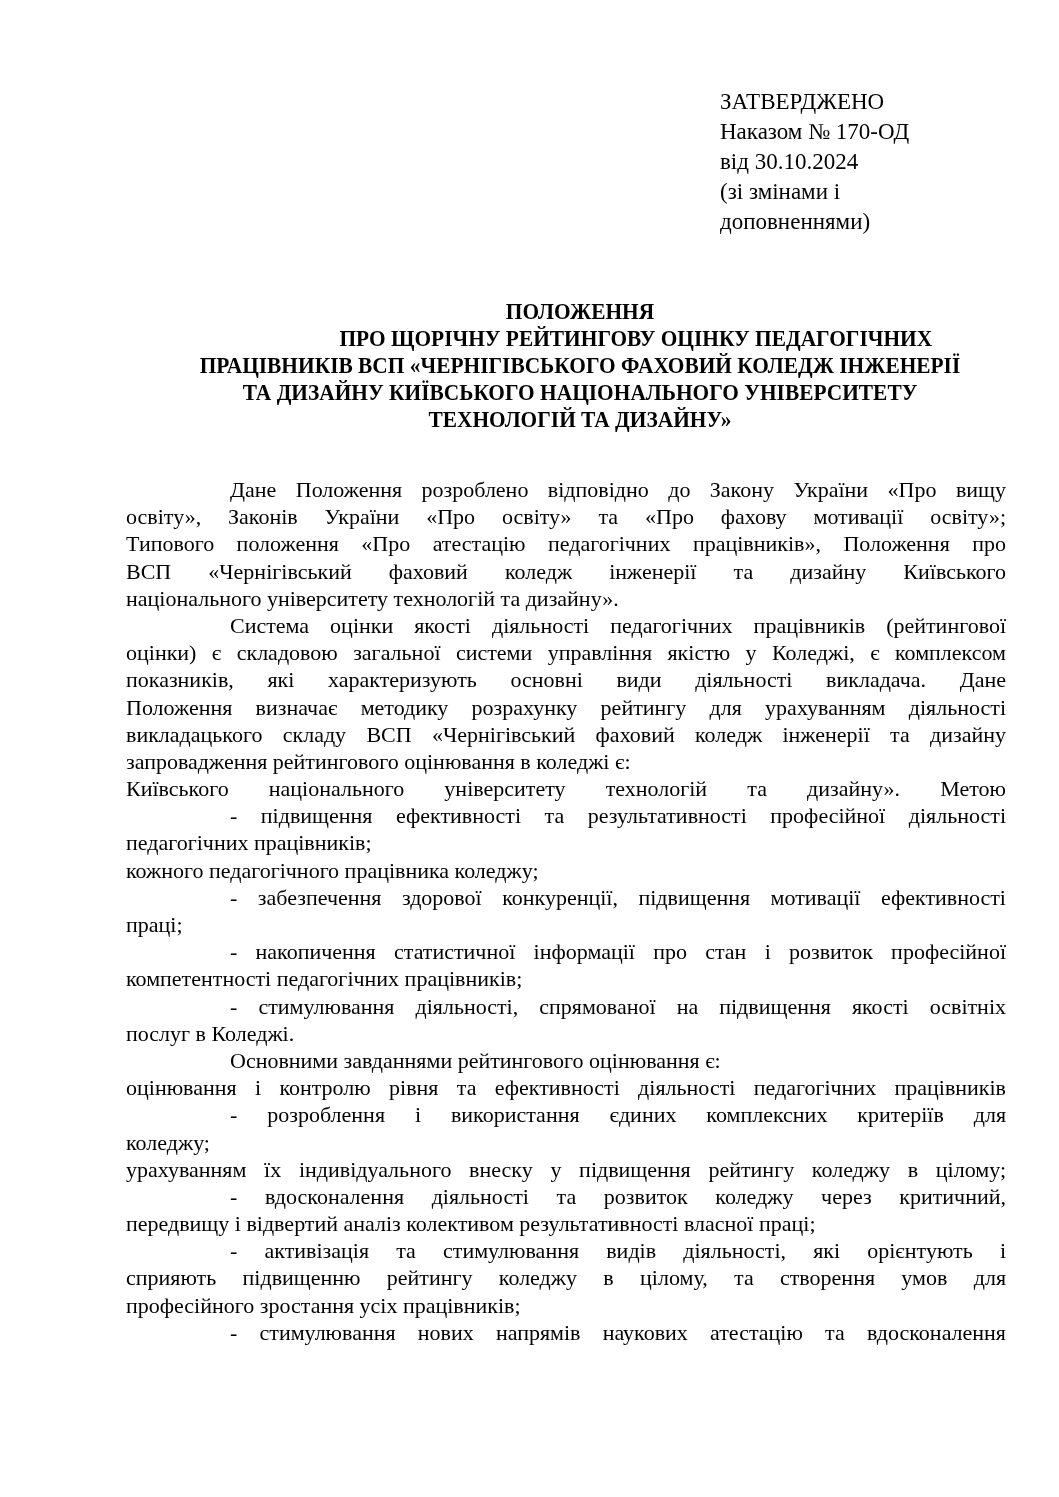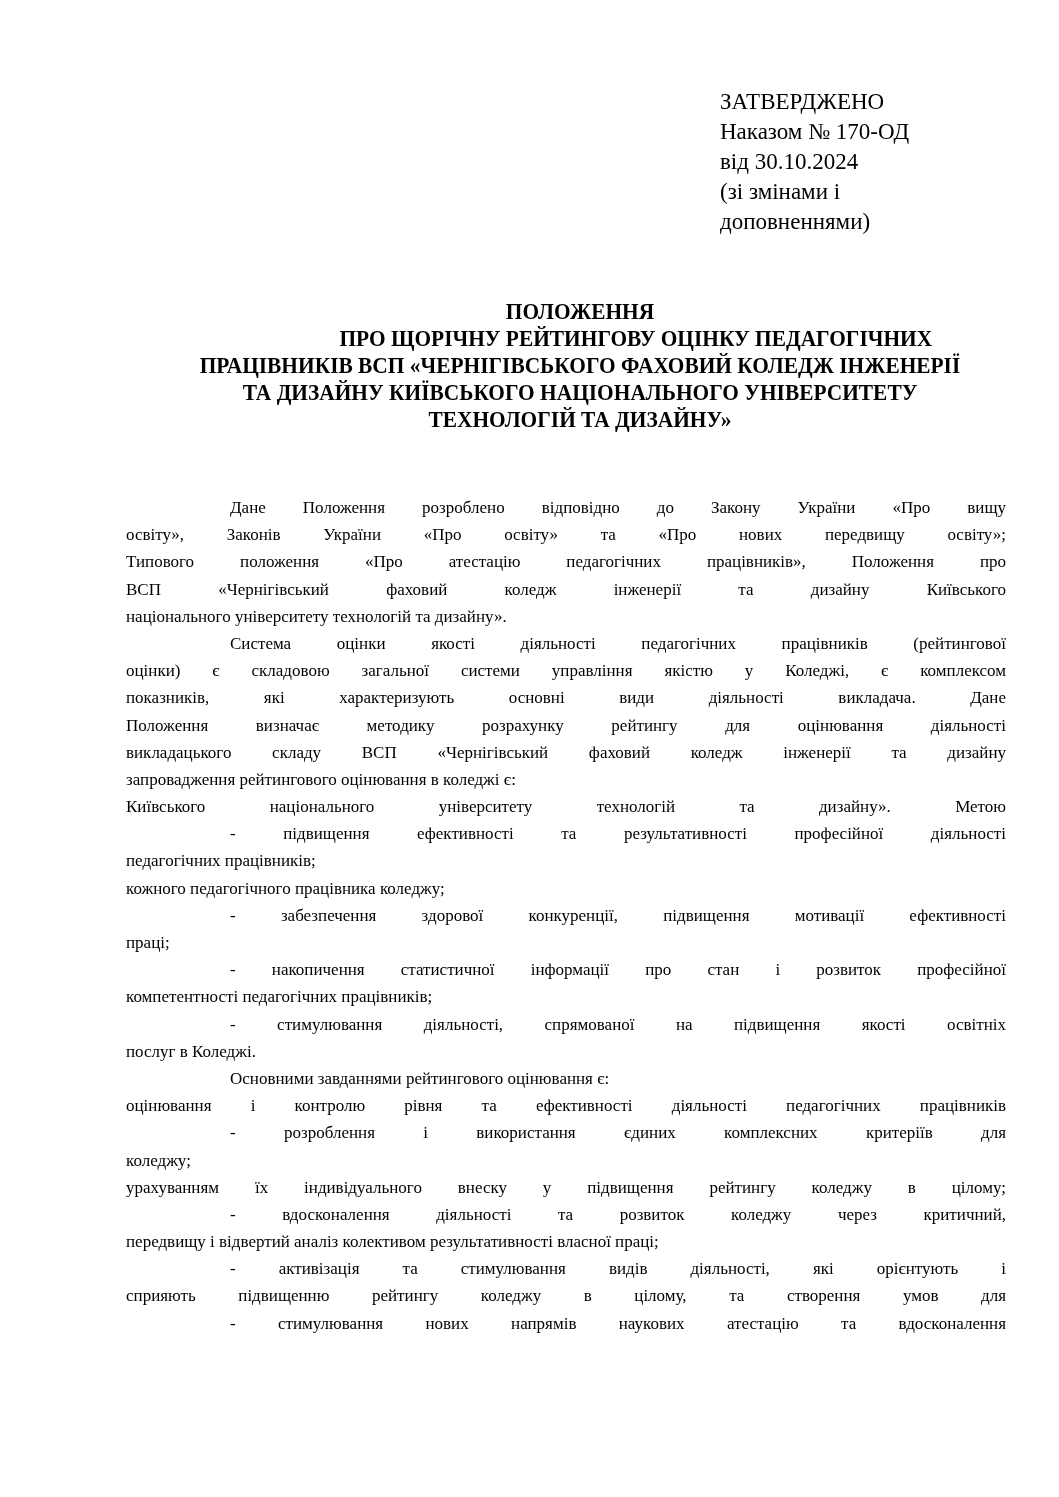--- a/index.html
+++ b/index.html
@@ -15,22 +15,22 @@
     }
     .approval div { white-space: nowrap; }
     .title {
       position: absolute; left: 130px; top: 298px; width: 900px;
       font-weight: bold; font-size: 23px; line-height: 27px; text-align: center;
       transform: scaleX(0.93); transform-origin: center top;
     }
     .title div { white-space: nowrap; }
     .title .t2 { padding-left: 120px; }
     .body {
-      position: absolute; left: 126px; top: 494px; width: 880px;
-      font-size: 17px;
+      position: absolute; left: 126px; top: 476px; width: 880px;
+      font-size: 22px;
     }
     .ln {
       height: 27.2px; line-height: 27.2px; white-space: nowrap;
       text-align: justify; text-align-last: justify;
     }
     .ln.last { text-align-last: left; }
     .ln.ind { padding-left: 104px; }
     .ln.ind-list { padding-left: 104px; }
   </style>
 </head>
@@ -49,29 +49,29 @@
   <div class="title">
     <div>ПОЛОЖЕННЯ</div>
     <div class="t2">ПРО ЩОРІЧНУ РЕЙТИНГОВУ ОЦІНКУ ПЕДАГОГІЧНИХ</div>
     <div>ПРАЦІВНИКІВ ВСП «ЧЕРНІГІВСЬКОГО ФАХОВИЙ КОЛЕДЖ ІНЖЕНЕРІЇ</div>
     <div>ТА ДИЗАЙНУ КИЇВСЬКОГО НАЦІОНАЛЬНОГО УНІВЕРСИТЕТУ</div>
     <div>ТЕХНОЛОГІЙ ТА ДИЗАЙНУ»</div>
   </div>
 
   <div class="body">
     <div class="ln ind">Дане Положення розроблено відповідно до Закону України «Про вищу</div>
-    <div class="ln">освіту», Законів України «Про освіту» та «Про нових передвищу освіту»;</div>
+    <div class="ln">освіту», Законів України «Про освіту» та «Про фахову мотивації освіту»;</div>
     <div class="ln">Типового положення «Про атестацію педагогічних працівників», Положення про</div>
     <div class="ln">ВСП «Чернігівський фаховий коледж інженерії та дизайну Київського</div>
     <div class="ln last">національного університету технологій та дизайну».</div>
 
     <div class="ln ind">Система оцінки якості діяльності педагогічних працівників (рейтингової</div>
     <div class="ln">оцінки) є складовою загальної системи управління якістю у Коледжі, є комплексом</div>
     <div class="ln">показників, які характеризують основні види діяльності викладача. Дане</div>
-    <div class="ln">Положення визначає методику розрахунку рейтингу для оцінювання діяльності</div>
+    <div class="ln">Положення визначає методику розрахунку рейтингу для урахуванням діяльності</div>
     <div class="ln">викладацького складу ВСП «Чернігівський фаховий коледж інженерії та дизайну</div>
     <div class="ln last">запровадження рейтингового оцінювання в коледжі є:</div>
     <div class="ln">Київського національного університету технологій та дизайну». Метою</div>
 
     <div class="ln ind-list">- підвищення ефективності та результативності професійної діяльності</div>
     <div class="ln last">педагогічних працівників;</div>
     <div class="ln last">кожного педагогічного працівника коледжу;</div>
     <div class="ln ind-list">- забезпечення здорової конкуренції, підвищення мотивації ефективності</div>
     <div class="ln last">праці;</div>
     <div class="ln ind-list">- накопичення статистичної інформації про стан і розвиток професійної</div>
@@ -82,16 +82,17 @@
     <div class="ln ind last">Основними завданнями рейтингового оцінювання є:</div>
 
     <div class="ln">оцінювання і контролю рівня та ефективності діяльності педагогічних працівників</div>
     <div class="ln ind-list">- розроблення і використання єдиних комплексних критеріїв для</div>
     <div class="ln last">коледжу;</div>
     <div class="ln">урахуванням їх індивідуального внеску у підвищення рейтингу коледжу в цілому;</div>
     <div class="ln ind-list">- вдосконалення діяльності та розвиток коледжу через критичний,</div>
     <div class="ln last">передвищу і відвертий аналіз колективом результативності власної праці;</div>
     <div class="ln ind-list">- активізація та стимулювання видів діяльності, які орієнтують і</div>
     <div class="ln">сприяють підвищенню рейтингу коледжу в цілому, та створення умов для</div>
+    <div class="ln last">професійного зростання усіх працівників;</div>
     <div class="ln ind-list">- стимулювання нових напрямів наукових атестацію та вдосконалення</div>
   </div>
 
 </div>
 
 </body></html>

